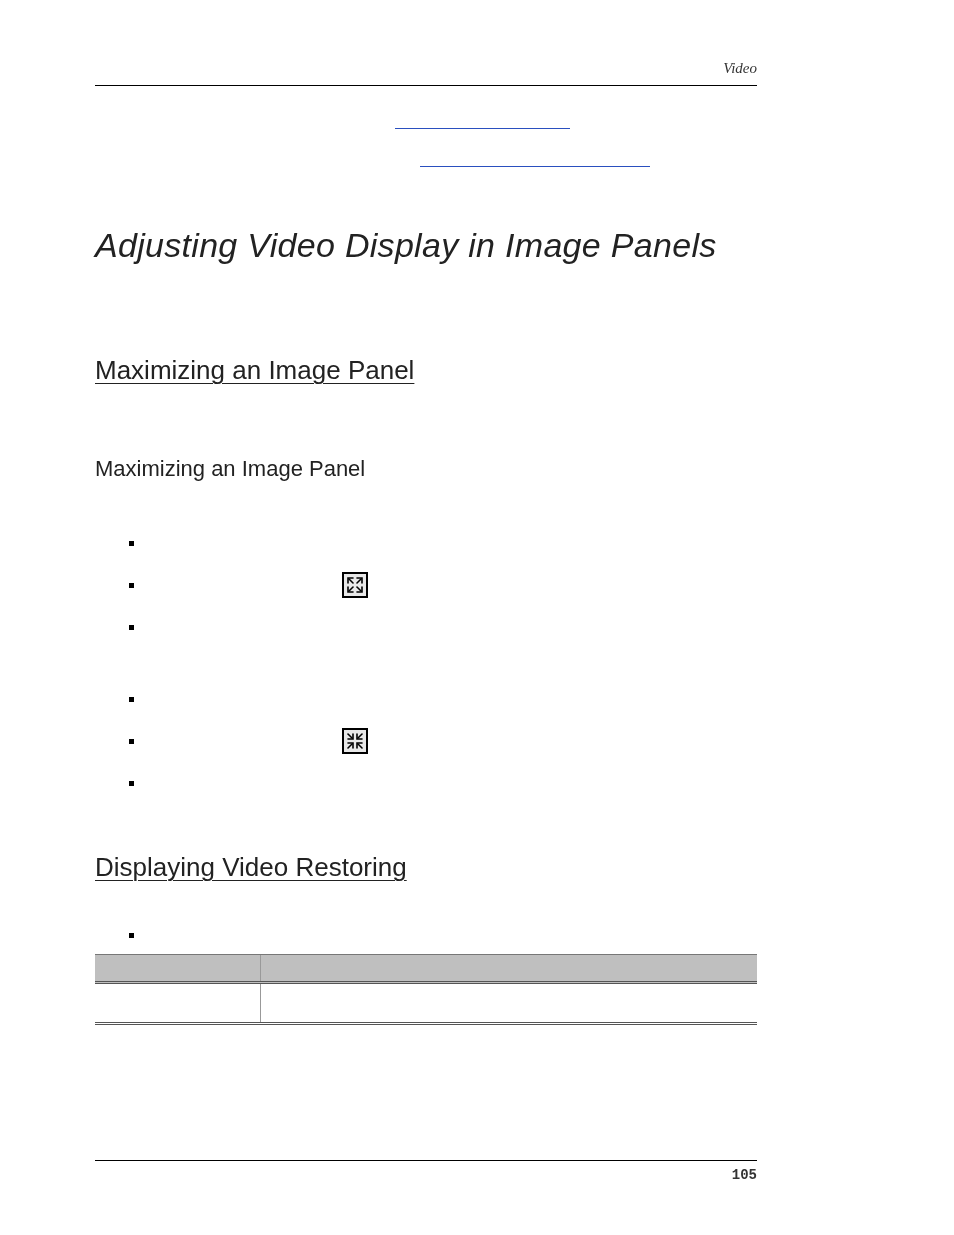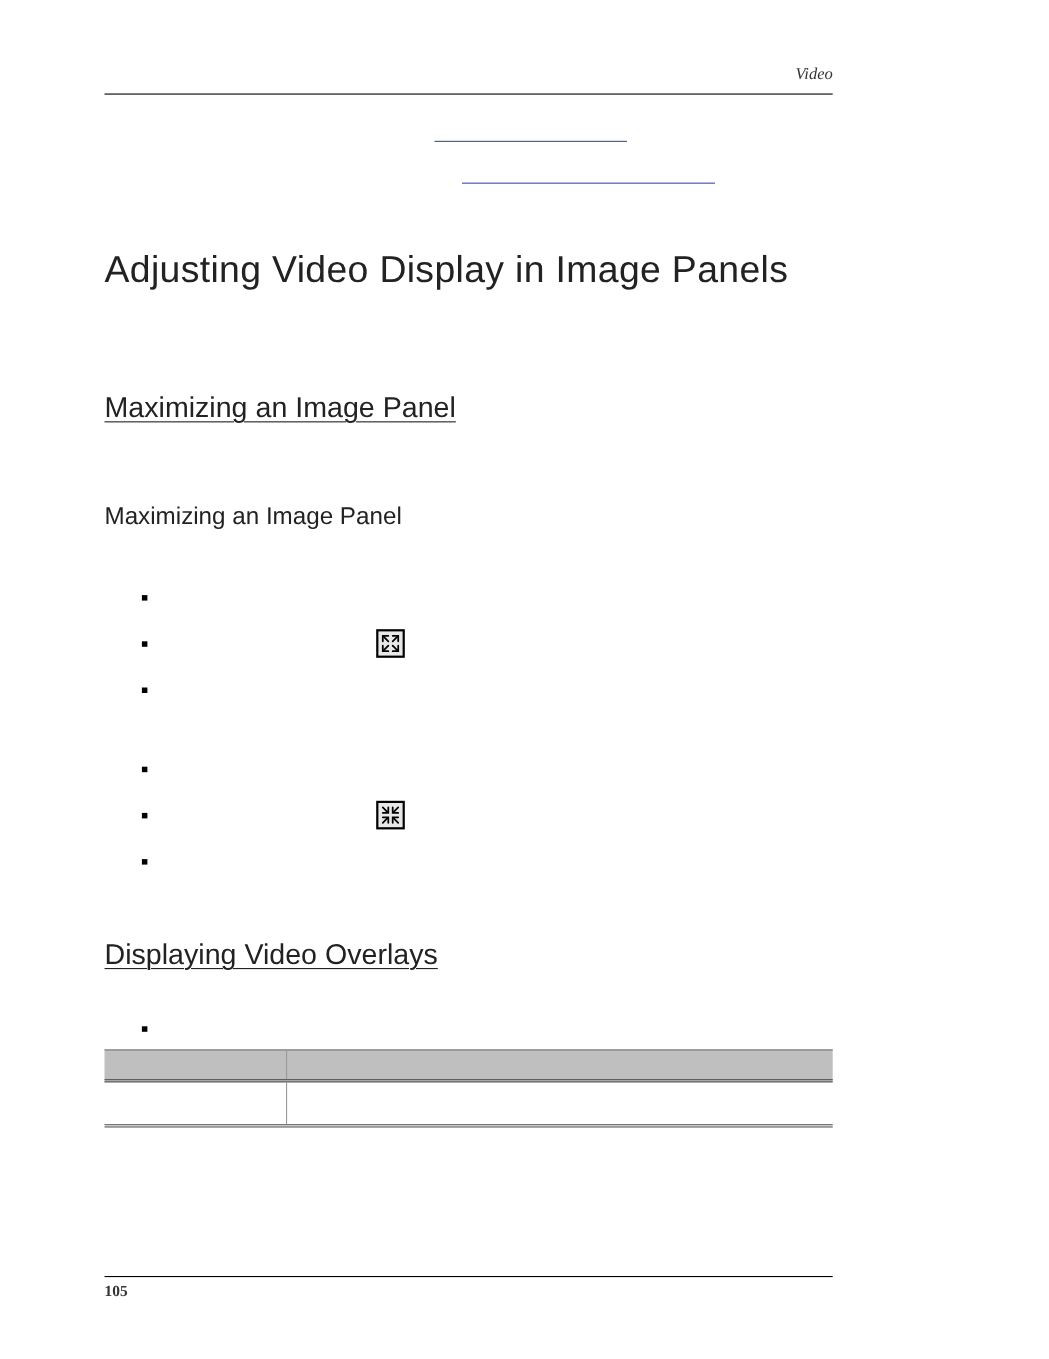--- a/index.html
+++ b/index.html
@@ -53,20 +53,21 @@
     width: 230px;
     border-bottom: 1.5px solid #2a4fbf;
   }
   h1.page-title {
     font-family: "Helvetica Neue", Arial, sans-serif;
     font-weight: 300;
     font-size: 34px;
     letter-spacing: 0.3px;
     margin: 44px 0 0 0;
     color: #222;
+    font-style: italic;
   }
   h2.section-title {
     font-family: "Helvetica Neue", Arial, sans-serif;
     font-weight: 300;
     font-size: 26px;
     margin: 90px 0 0 0;
     color: #222;
     text-decoration: underline;
     text-underline-offset: 4px;
     text-decoration-thickness: 1px;
@@ -140,23 +141,23 @@
   .footer {
     position: absolute;
     left: 95px; right: 95px;
     bottom: 52px;
   }
   .footer-rule {
     border-top: 1.5px solid #000;
     margin-bottom: 6px;
   }
   .page-number {
-    text-align: left;
+    text-align: right;
     font-weight: bold;
-    font-family: Liberation Serif, serif;
+    font-family: Liberation Mono, monospace;
     font-size: 14px;
   }
 </style>
 </head>
 <body>
 
 <div class="page">
 
   <div class="header">
     <span class="header-label">Video</span>
@@ -224,21 +225,21 @@
             </g>
           </svg>
         </span>
       </span>
     </div>
     <div class="item">
       <span class="bullet"></span>
     </div>
   </div>
 
-  <h2 class="section-title second">Displaying Video Overlays</h2>
+  <h2 class="section-title second">Displaying Video Restoring</h2>
 
   <div class="single-bullet">
     <span class="bullet"></span>
   </div>
 
   <div class="table">
     <div class="thead-row">
       <div class="th1"></div>
       <div class="th2"></div>
     </div>

